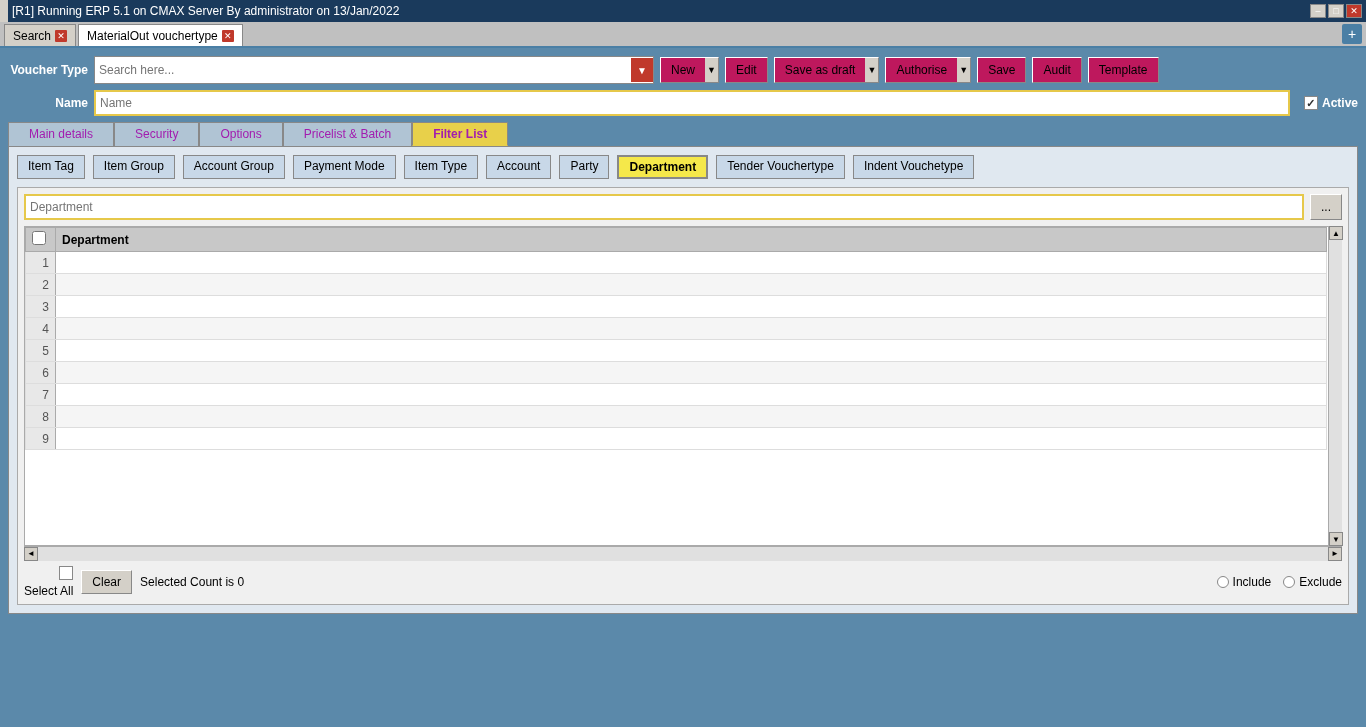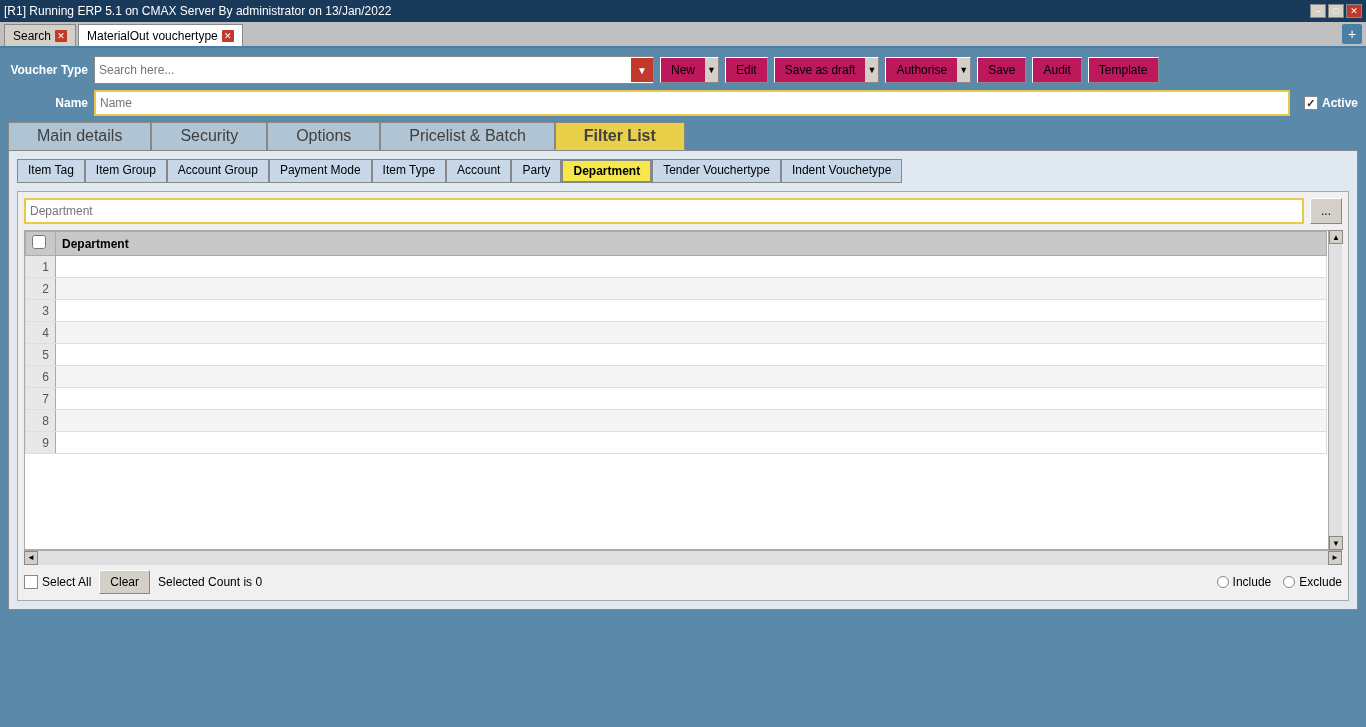--- a/index.html
+++ b/index.html
@@ -8,20 +8,21 @@
     
     .title-bar {
       background: #1a3a5c;
       color: white;
       height: 22px;
       display: flex;
       align-items: center;
       justify-content: space-between;
       padding: 0 4px;
       font-size: 11px;
+      margin-left: 8px;
     }
     .title-bar-controls { display: flex; gap: 2px; }
     .title-btn {
       width: 16px; height: 14px;
       background: #d4d0c8;
       border: 1px solid #888;
       font-size: 9px;
       display: flex; align-items: center; justify-content: center;
       cursor: pointer;
     }
@@ -177,45 +178,45 @@
       display: flex; align-items: center; justify-content: center;
     }
 
     
     .sub-tabs {
       display: flex;
       margin-bottom: 0;
       gap: 0;
     }
     .sub-tab {
-      padding: 4px 28px;
+      padding: 4px 20px;
       border: 1px solid #888;
       border-bottom: none;
       background: #b0c4d4;
       cursor: pointer;
-      font-size: 16px;
-      color: #404040;
+      font-size: 12px;
+      color: #a21caf;
     }
     .sub-tab.active {
       background: #e8d04a;
       font-weight: bold;
       border-bottom: 1px solid #e8d04a;
     }
 
     
     .content-panel {
       background: #e0e8f0;
       border: 1px solid #888;
       padding: 8px;
     }
 
     
     .filter-tabs {
       display: flex;
-      gap: 0;
+      gap: 8px;
       margin-bottom: 8px;
       flex-wrap: wrap;
     }
     .filter-tab {
       padding: 3px 10px;
       border: 1px solid #888;
       background: #c8d8e8;
       cursor: pointer;
       font-size: 12px;
     }
@@ -303,20 +304,21 @@
     .bottom-bar {
       display: flex;
       align-items: center;
       margin-top: 6px;
       gap: 8px;
     }
     .bottom-checkbox-wrap {
       display: flex;
       align-items: flex-end;
       gap: 4px;
+      flex-direction: column;
     }
     .bottom-checkbox {
       width: 14px; height: 14px;
       border: 1px solid #888;
       background: white;
     }
     .clear-btn {
       background: #d4d0c8;
       border: 1px solid #888;
       border-top-color: #fff;

